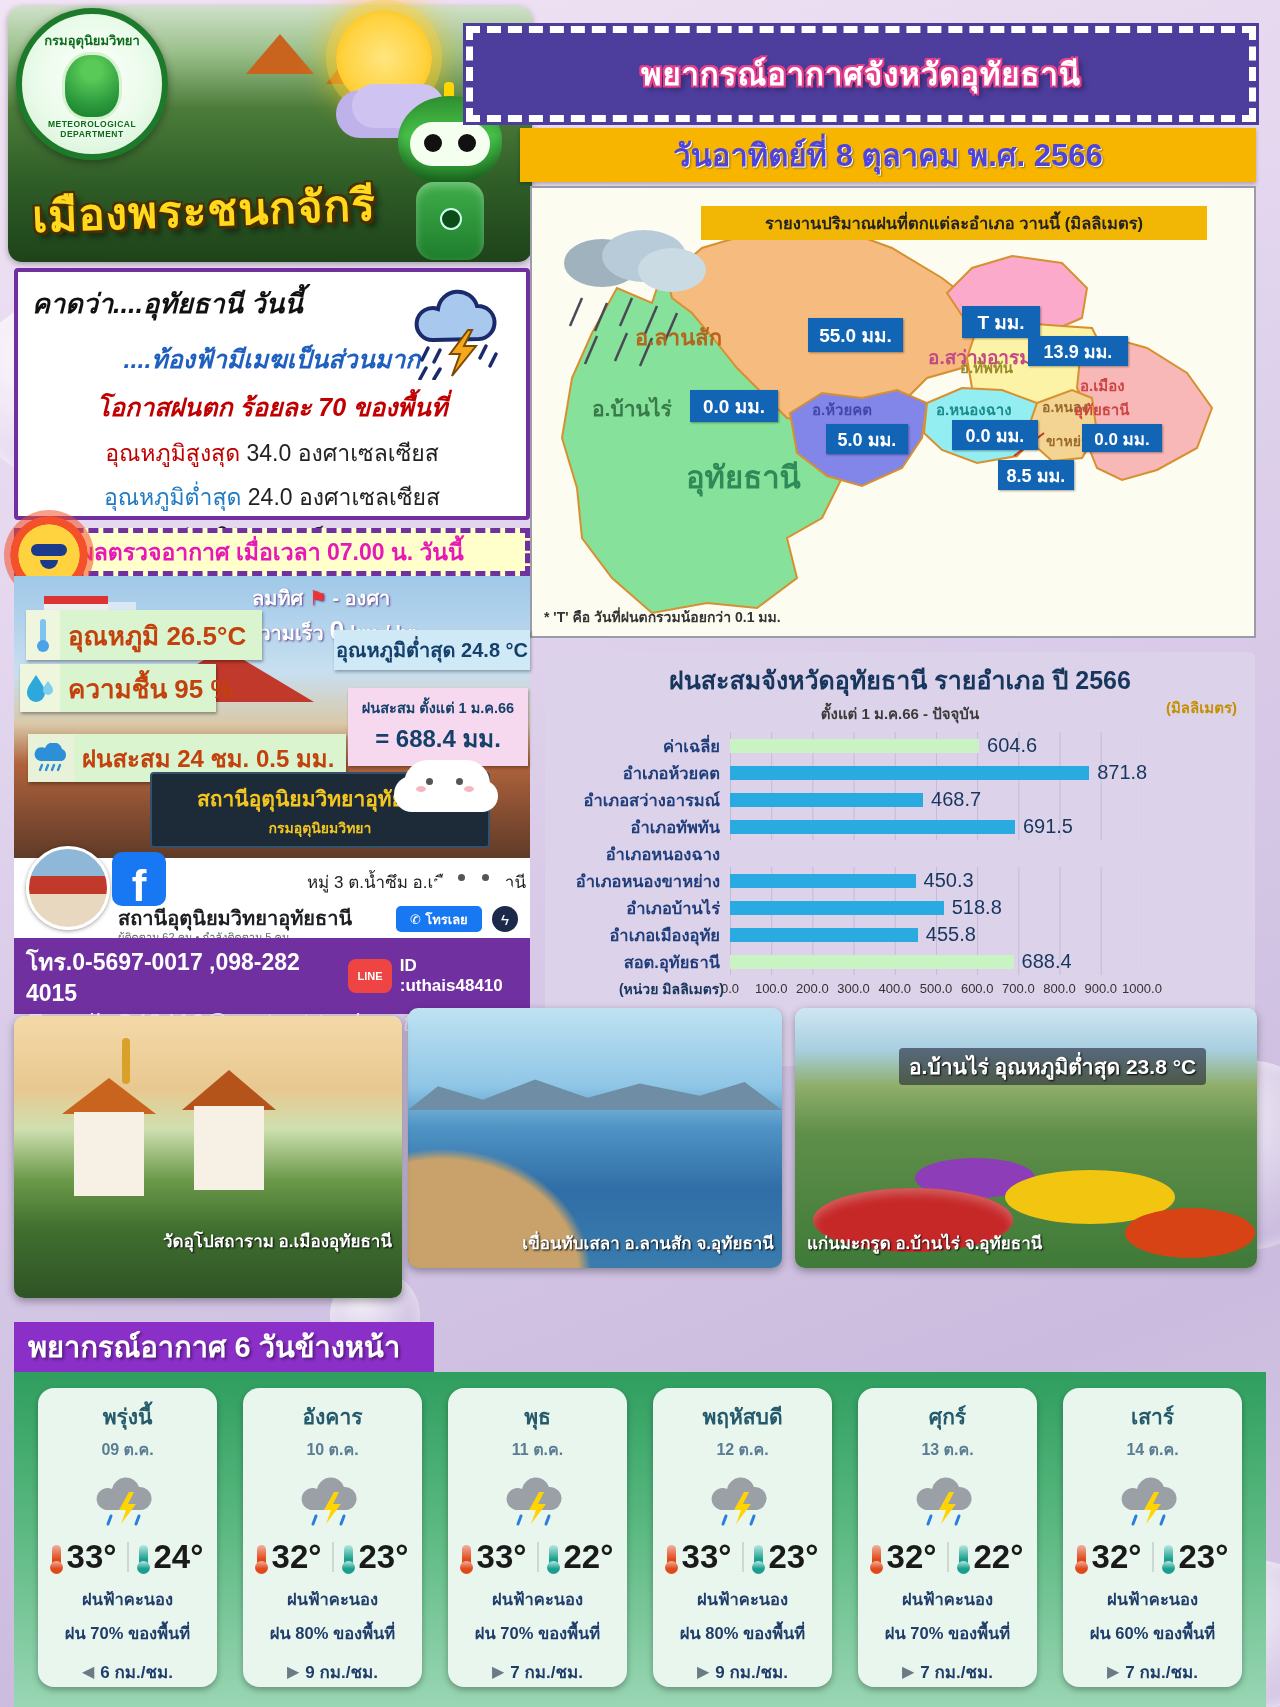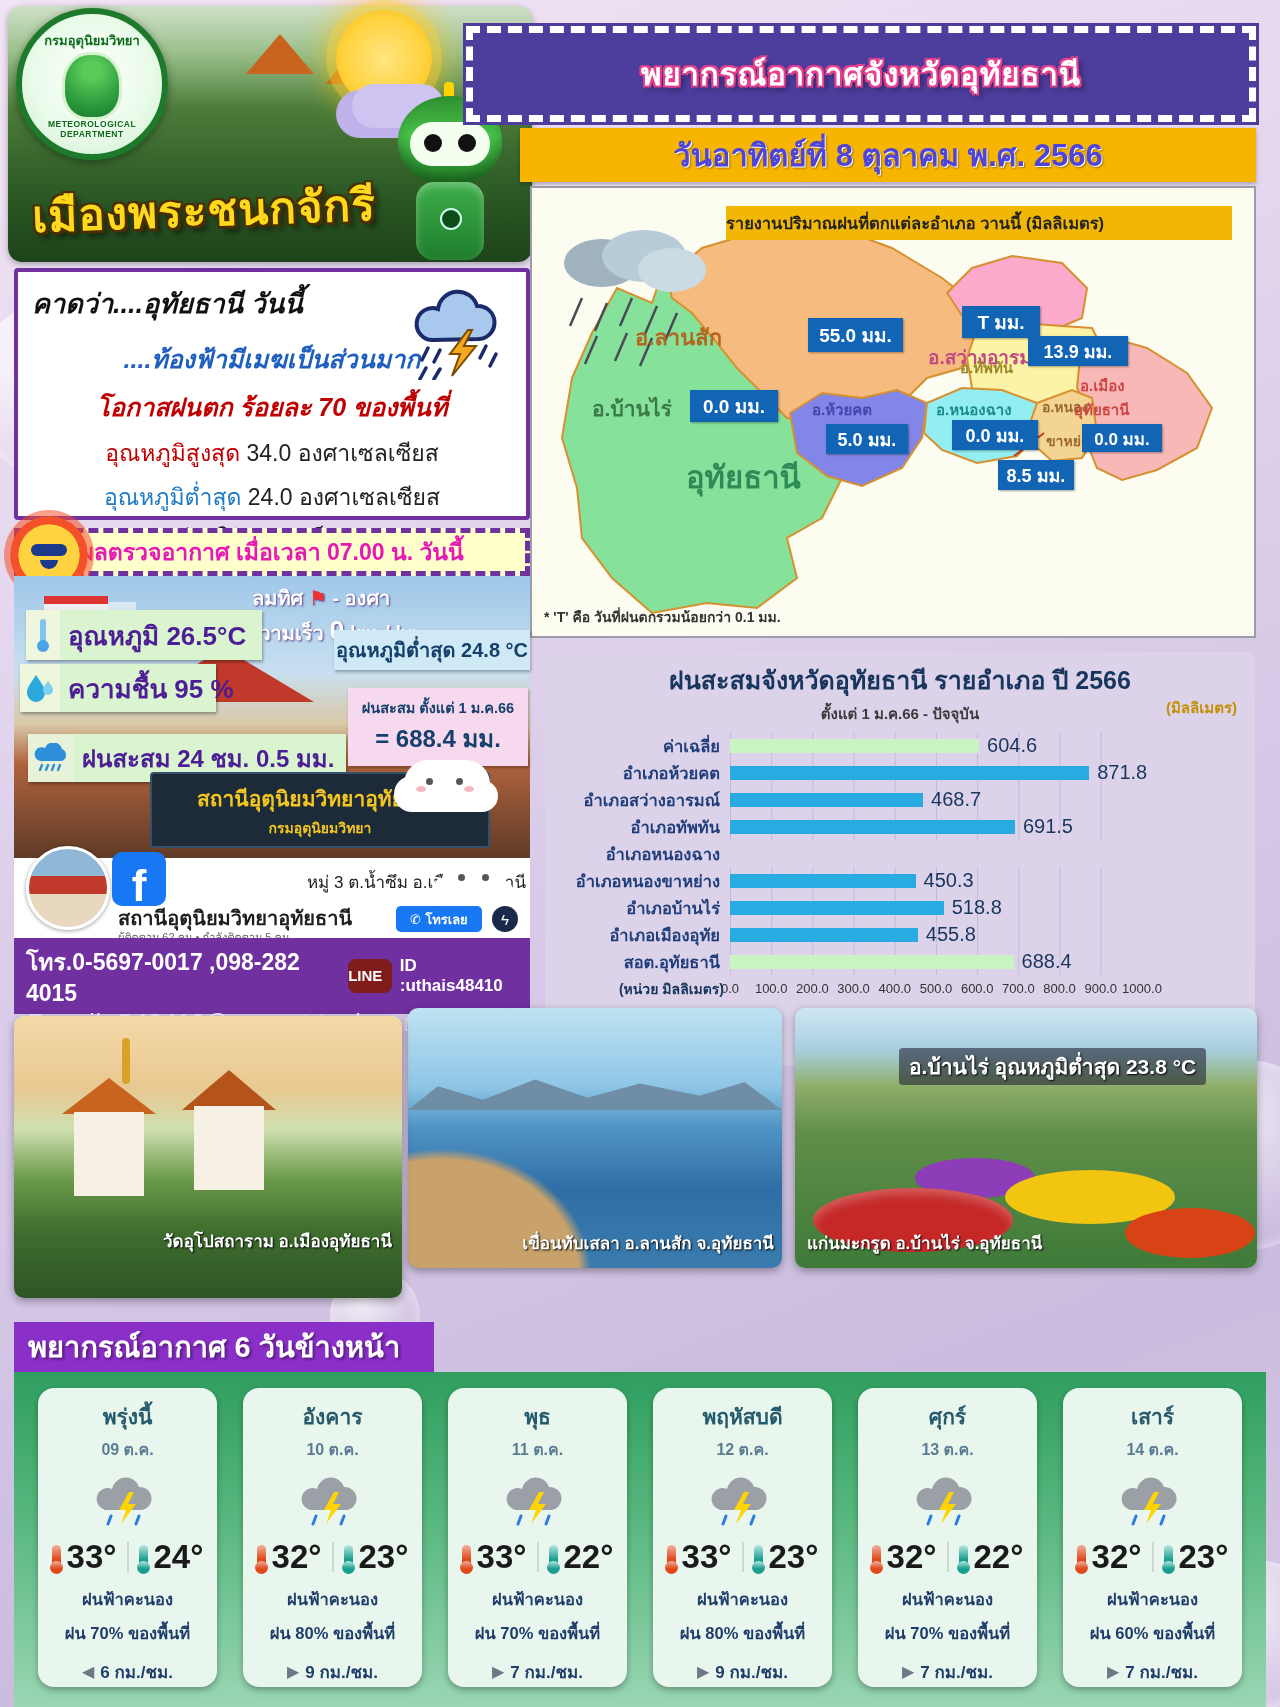--- a/index.html
+++ b/index.html
@@ -44,21 +44,21 @@
   
   #maintitle{left:466px;top:26px;width:790px;height:96px;background:#4d3e9e;border:7px dashed #ffffff;
              display:flex;align-items:center;justify-content:center;box-shadow:0 0 0 3px #4d3e9e;}
   #maintitle span{color:#ffffff;font-size:31px;font-weight:800;letter-spacing:1px;
              text-shadow:2px 2px 0 #e83e8c,-2px -2px 0 #e83e8c,2px -2px 0 #e83e8c,-2px 2px 0 #e83e8c,4px 4px 6px rgba(0,0,0,.5);}
   #datebar{left:520px;top:128px;width:736px;height:54px;background:#f8b500;display:flex;align-items:center;justify-content:center;
            box-shadow:0 2px 4px rgba(0,0,0,.25);}
   #datebar span{color:#4f43d8;font-size:31px;font-weight:800;text-shadow:1px 1px 0 #ffffff,2px 2px 2px rgba(0,0,0,.35);}
   
   #mappanel{left:530px;top:186px;width:726px;height:452px;background:#fdfcf0;border:2px solid #9c9ca8;}
-  #maphead{left:726px;top:206px;width:506px;height:34px;background:#f2b705;display:flex;align-items:center;}
+  #maphead{left:701px;top:206px;width:506px;height:34px;background:#f2b705;display:flex;align-items:center;justify-content:center;}
   #maphead span{font-size:16.5px;font-weight:700;color:#222;}
   .vbox{position:absolute;background:#1265b5;color:#fff;font-weight:700;display:flex;align-items:center;justify-content:center;
         box-shadow:1px 1px 2px rgba(0,0,0,.35);}
   .dlabel{position:absolute;font-weight:700;white-space:nowrap;}
   #provlabel{left:686px;top:452px;font-size:31px;font-weight:800;color:#2e8b57;}
   #mapfoot{left:544px;top:606px;width:600px;font-size:14px;font-weight:700;color:#333;}
   
   #todaybox{left:14px;top:268px;width:516px;height:252px;background:#ffffff;border:4px solid #7030a0;border-radius:4px;padding:10px 14px;}
   #todaybox .h{font-size:27px;font-weight:800;font-style:italic;color:#111;}
   #todaybox .sky{margin-top:14px;text-align:center;font-size:25px;font-weight:800;font-style:italic;color:#1f5fbf;}
@@ -77,21 +77,21 @@
   #obssun .face{width:50px;height:50px;border-radius:50%;background:#ffd23f;position:relative;}
   #obssun .shade{position:absolute;left:7px;top:14px;width:36px;height:12px;border-radius:6px;background:#1b3a8c;}
   #obssun .smile{position:absolute;left:16px;top:30px;width:18px;height:9px;border-radius:0 0 18px 18px;background:#1b3a8c;}
   #obsphoto{left:14px;top:576px;width:516px;height:284px;overflow:hidden;
             background:linear-gradient(180deg,#9fc8e8 0%,#c8dff0 34%,#d9c9a8 52%,#b0633c 66%,#7e4a30 86%,#5e3a26 100%);}
   #obsphoto .roofline{position:absolute;left:120px;top:72px;width:0;height:0;border-left:90px solid transparent;border-right:90px solid transparent;border-bottom:54px solid #c0392b;}
   #obsphoto .flag{position:absolute;left:30px;top:20px;width:64px;height:40px;background:repeating-linear-gradient(180deg,#d33 0 8px,#eee 8px 16px,#26337e 16px 24px);box-shadow:30px 4px 0 -2px #d8e8f4;}
   .obstext{position:absolute;color:#fff;font-weight:700;text-shadow:1px 1px 2px #5a3a8a;}
   .gbox{position:absolute;background:#d9f4cf;display:flex;align-items:center;box-shadow:1px 2px 3px rgba(0,0,0,.35);}
   .gbox .ic{flex:none;display:flex;align-items:center;justify-content:center;background:#eef7dd;height:100%;}
-  .gbox .tx{font-weight:800;color:#4c1d95;white-space:nowrap;padding:0 8px;}
+  .gbox .tx{font-weight:800;color:#c2410c;white-space:nowrap;padding:0 8px;}
   #tminbox{left:334px;top:630px;width:196px;height:40px;background:#cfe9f7;display:flex;align-items:center;justify-content:center;
            font-size:20px;font-weight:800;color:#15406b;box-shadow:1px 2px 3px rgba(0,0,0,.3);}
   #raccbox{left:348px;top:688px;width:180px;height:78px;background:#f6d9ef;display:flex;flex-direction:column;align-items:center;justify-content:center;
            color:#15406b;box-shadow:1px 2px 3px rgba(0,0,0,.3);}
   #raccbox .l1{font-size:14.5px;font-weight:800;}
   #raccbox .l2{font-size:24px;font-weight:800;}
   #sign{left:150px;top:772px;width:340px;height:76px;background:#1d2b38;border:2px solid #35506b;border-radius:4px;
         display:flex;flex-direction:column;align-items:center;justify-content:center;}
   #sign .s1{color:#f3c620;font-size:21px;font-weight:700;}
   #sign .s2{color:#f3c620;font-size:14px;font-weight:700;margin-top:2px;}
@@ -107,21 +107,21 @@
   #fbname{left:118px;top:902px;font-size:20px;font-weight:800;color:#1c1e21;}
   #fbfoll{left:118px;top:928px;font-size:11px;color:#65676b;}
   #fbaddr{left:300px;top:868px;width:226px;text-align:right;font-size:17px;color:#222;}
   #fbcall{left:396px;top:906px;width:86px;height:26px;background:#1877f2;color:#fff;border:none;border-radius:5px;
           font-size:13px;font-weight:700;display:flex;align-items:center;justify-content:center;gap:4px;cursor:pointer;}
   #fbmsg{left:492px;top:906px;width:26px;height:26px;border-radius:50%;background:#1b2a4a;color:#fff;font-size:15px;
          display:flex;align-items:center;justify-content:center;cursor:pointer;}
   
   #contactbar{left:14px;top:938px;width:516px;height:76px;background:#7030a0;padding:6px 12px;}
   #contactbar .ph{color:#fff;font-size:23px;font-weight:800;display:flex;align-items:center;gap:8px;}
-  #linebadge{display:inline-flex;flex-direction:column;align-items:flex-start;justify-content:center;width:46px;height:34px;background:#7f1d1d;border-radius:8px;color:#fff;font-size:15px;font-weight:800;cursor:pointer;}
+  #linebadge{display:inline-flex;flex-direction:column;align-items:center;justify-content:center;width:46px;height:34px;background:#ef4444;border-radius:8px;color:#fff;font-size:11px;font-weight:800;cursor:pointer;}
   #contactbar .lid{font-size:17px;font-weight:700;color:#fff;}
   #contactbar .em{color:#f2eaff;font-size:24px;font-style:italic;margin-top:2px;letter-spacing:1px;}
   
   #chartpanel{left:545px;top:652px;width:710px;height:414px;background:#dcd2ea;border-radius:6px;padding:8px 0 0 0;}
   #chartpanel .ct{text-align:center;font-size:25px;font-weight:800;color:#17365d;}
   #chartpanel .cs{text-align:center;font-size:15px;font-weight:700;color:#3a3a3a;margin-top:2px;}
   #unitright{position:absolute;right:18px;top:44px;font-size:15px;font-weight:700;color:#c49000;}
   #crows{margin-top:6px;}
   .crow{display:flex;align-items:center;height:27px;}
   .clabel{width:185px;text-align:right;padding-right:10px;font-size:16.5px;font-weight:800;color:#1f3d7a;white-space:nowrap;}

